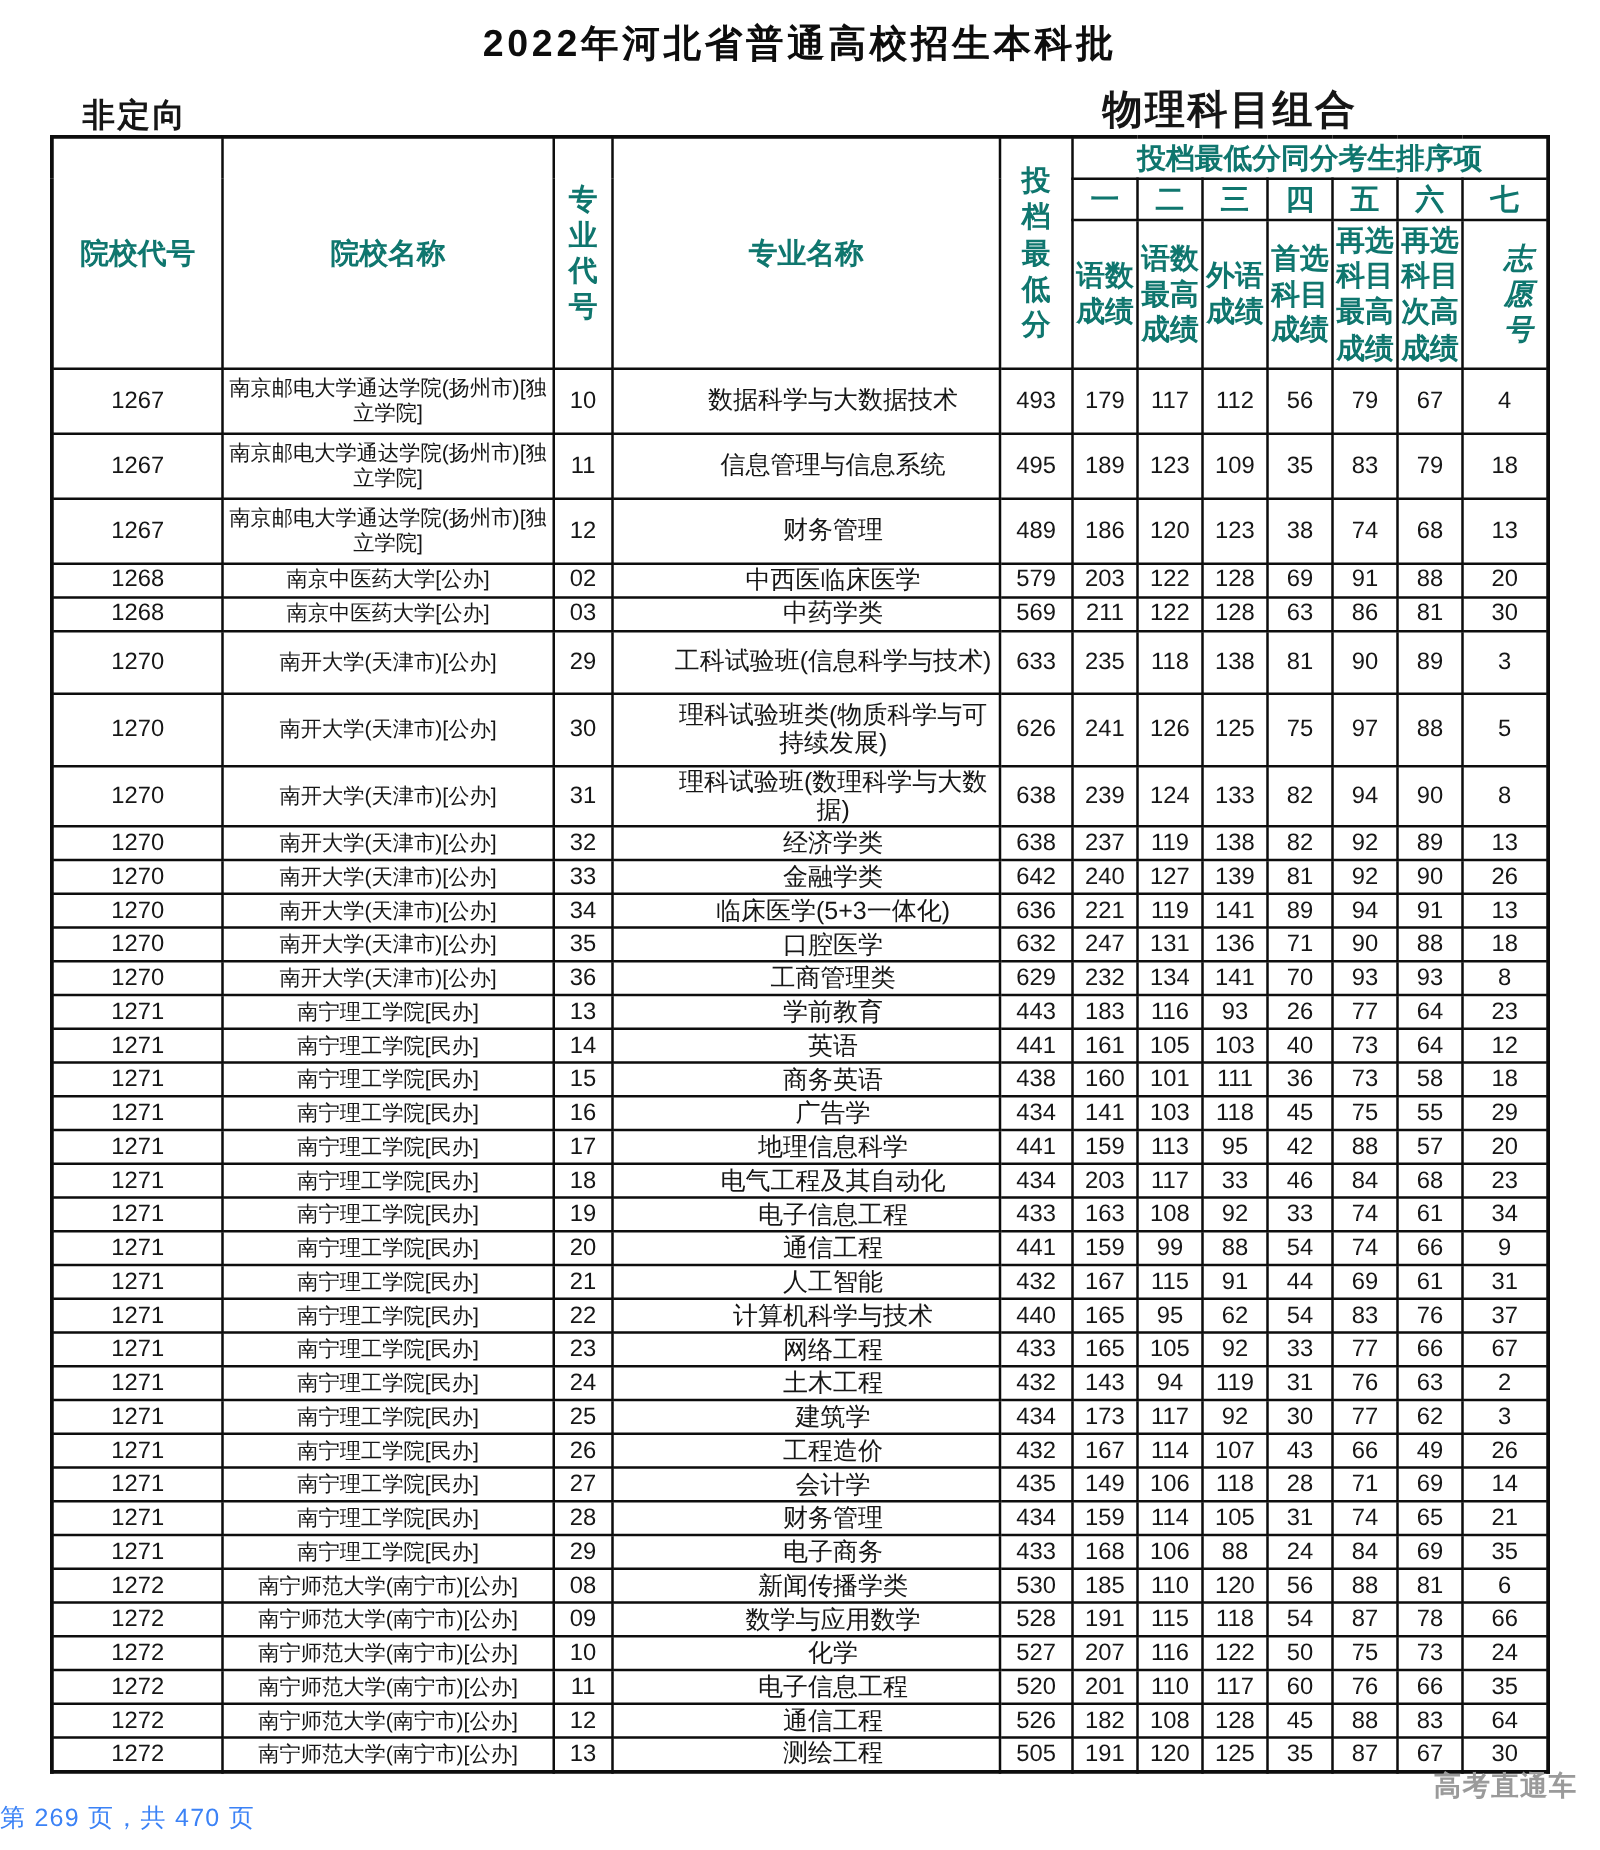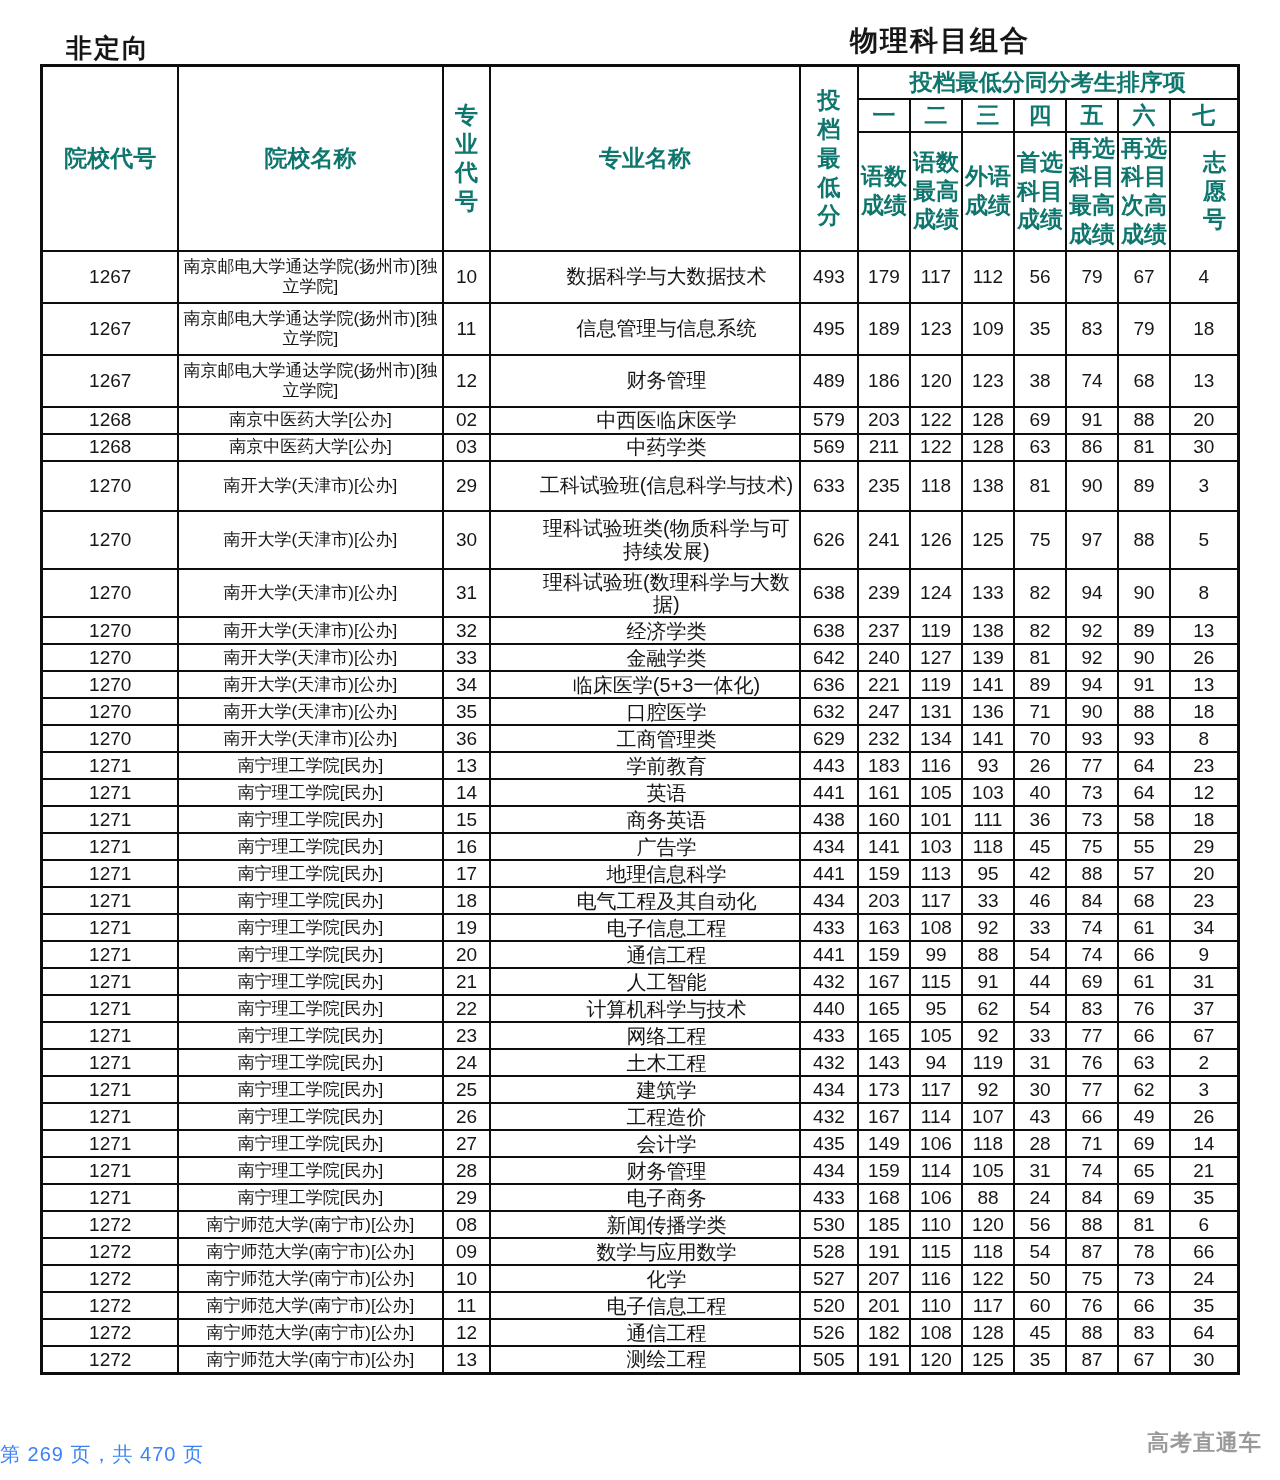--- a/index.html
+++ b/index.html
@@ -5,35 +5,35 @@
   html,body{margin:0;padding:0;}
   body{
     width:1280px;height:1480px;background:#ffffff;color:#161616;
     font-family:"Liberation Sans", sans-serif;
     position:relative;overflow:hidden;
   }
   .title-block{padding-top:14px;text-align:center;}
   .title-line{font-size:30px;font-weight:bold;letter-spacing:3px;line-height:44px;color:#0d0d0d;}
   .subheader{position:relative;width:1196px;margin:6px auto 0 auto;height:40px;}
   .section-label{position:absolute;left:24px;top:11px;font-size:26px;font-weight:bold;letter-spacing:2px;}
-  .subject-group{position:absolute;left:808px;top:2px;font-size:28px;font-weight:bold;letter-spacing:2px;}
+  .subject-group{position:absolute;left:840px;top:2px;font-size:32px;font-weight:bold;letter-spacing:2px;}
   table.main{
     width:1196px;margin:4px auto 0 auto;border-collapse:collapse;table-layout:fixed;
     border:3px solid #0d0d0d;
   }
   th,td{
     border:2px solid #0d0d0d;text-align:center;vertical-align:middle;
     padding:1px 2px;overflow:hidden;
   }
   thead th{font-size:23px;font-weight:bold;line-height:1.25;color:#0f766e;}
   thead tr.h-top{height:28px;}
   thead tr.h-num{height:28px;}
   thead tr.h-label{height:98px;}
   th.min-score{padding:0 9px;}
-  th.sort7{padding:0 32px;}
+  th.sort7{padding:0 32px;font-style:italic;}
   tbody tr{height:27px;}
   tbody td{font-size:19px;line-height:1.12;}
   td.school-name{font-size:17px;line-height:1.15;}
   td.major-name{font-size:20px;line-height:1.12;padding-left:45px;}
   tbody tr:nth-child(1),tbody tr:nth-child(2),tbody tr:nth-child(3){height:52px;}
   tbody tr:nth-child(6){height:50px;}
   tbody tr:nth-child(7){height:58px;}
   tbody tr:nth-child(8){height:47px;}
   
   col.c-school-code{width:136px;}
@@ -41,28 +41,29 @@
   col.c-major-code{width:47px;}
   col.c-major-name{width:310px;}
   col.c-min-score{width:58px;}
   col.c-s1,col.c-s2,col.c-s3,col.c-s4,col.c-s5,col.c-s6{width:52px;}
   col.c-s7{width:68px;}
   .footer-page{
     position:absolute;bottom:12px;left:0;width:100%;
     font-size:20px;color:#3b82f6;letter-spacing:1px;
   }
   .watermark{
-    position:absolute;right:18px;bottom:22px;font-size:22px;color:#9a9a9a;
+    position:absolute;right:18px;bottom:36px;font-size:22px;color:#9a9a9a;
     font-weight:bold;letter-spacing:1px;
   }
 </style>
 </head>
 <body>
 
 <div class="title-block">
+  <div class="title-line">2022年河北省普通高校招生本科批</div>
 </div>
 
 <div class="subheader">
   <span class="section-label">非定向</span>
   <span class="subject-group">物理科目组合</span>
 </div>
 
 <table class="main">
   <colgroup>
     <col class="c-school-code">

